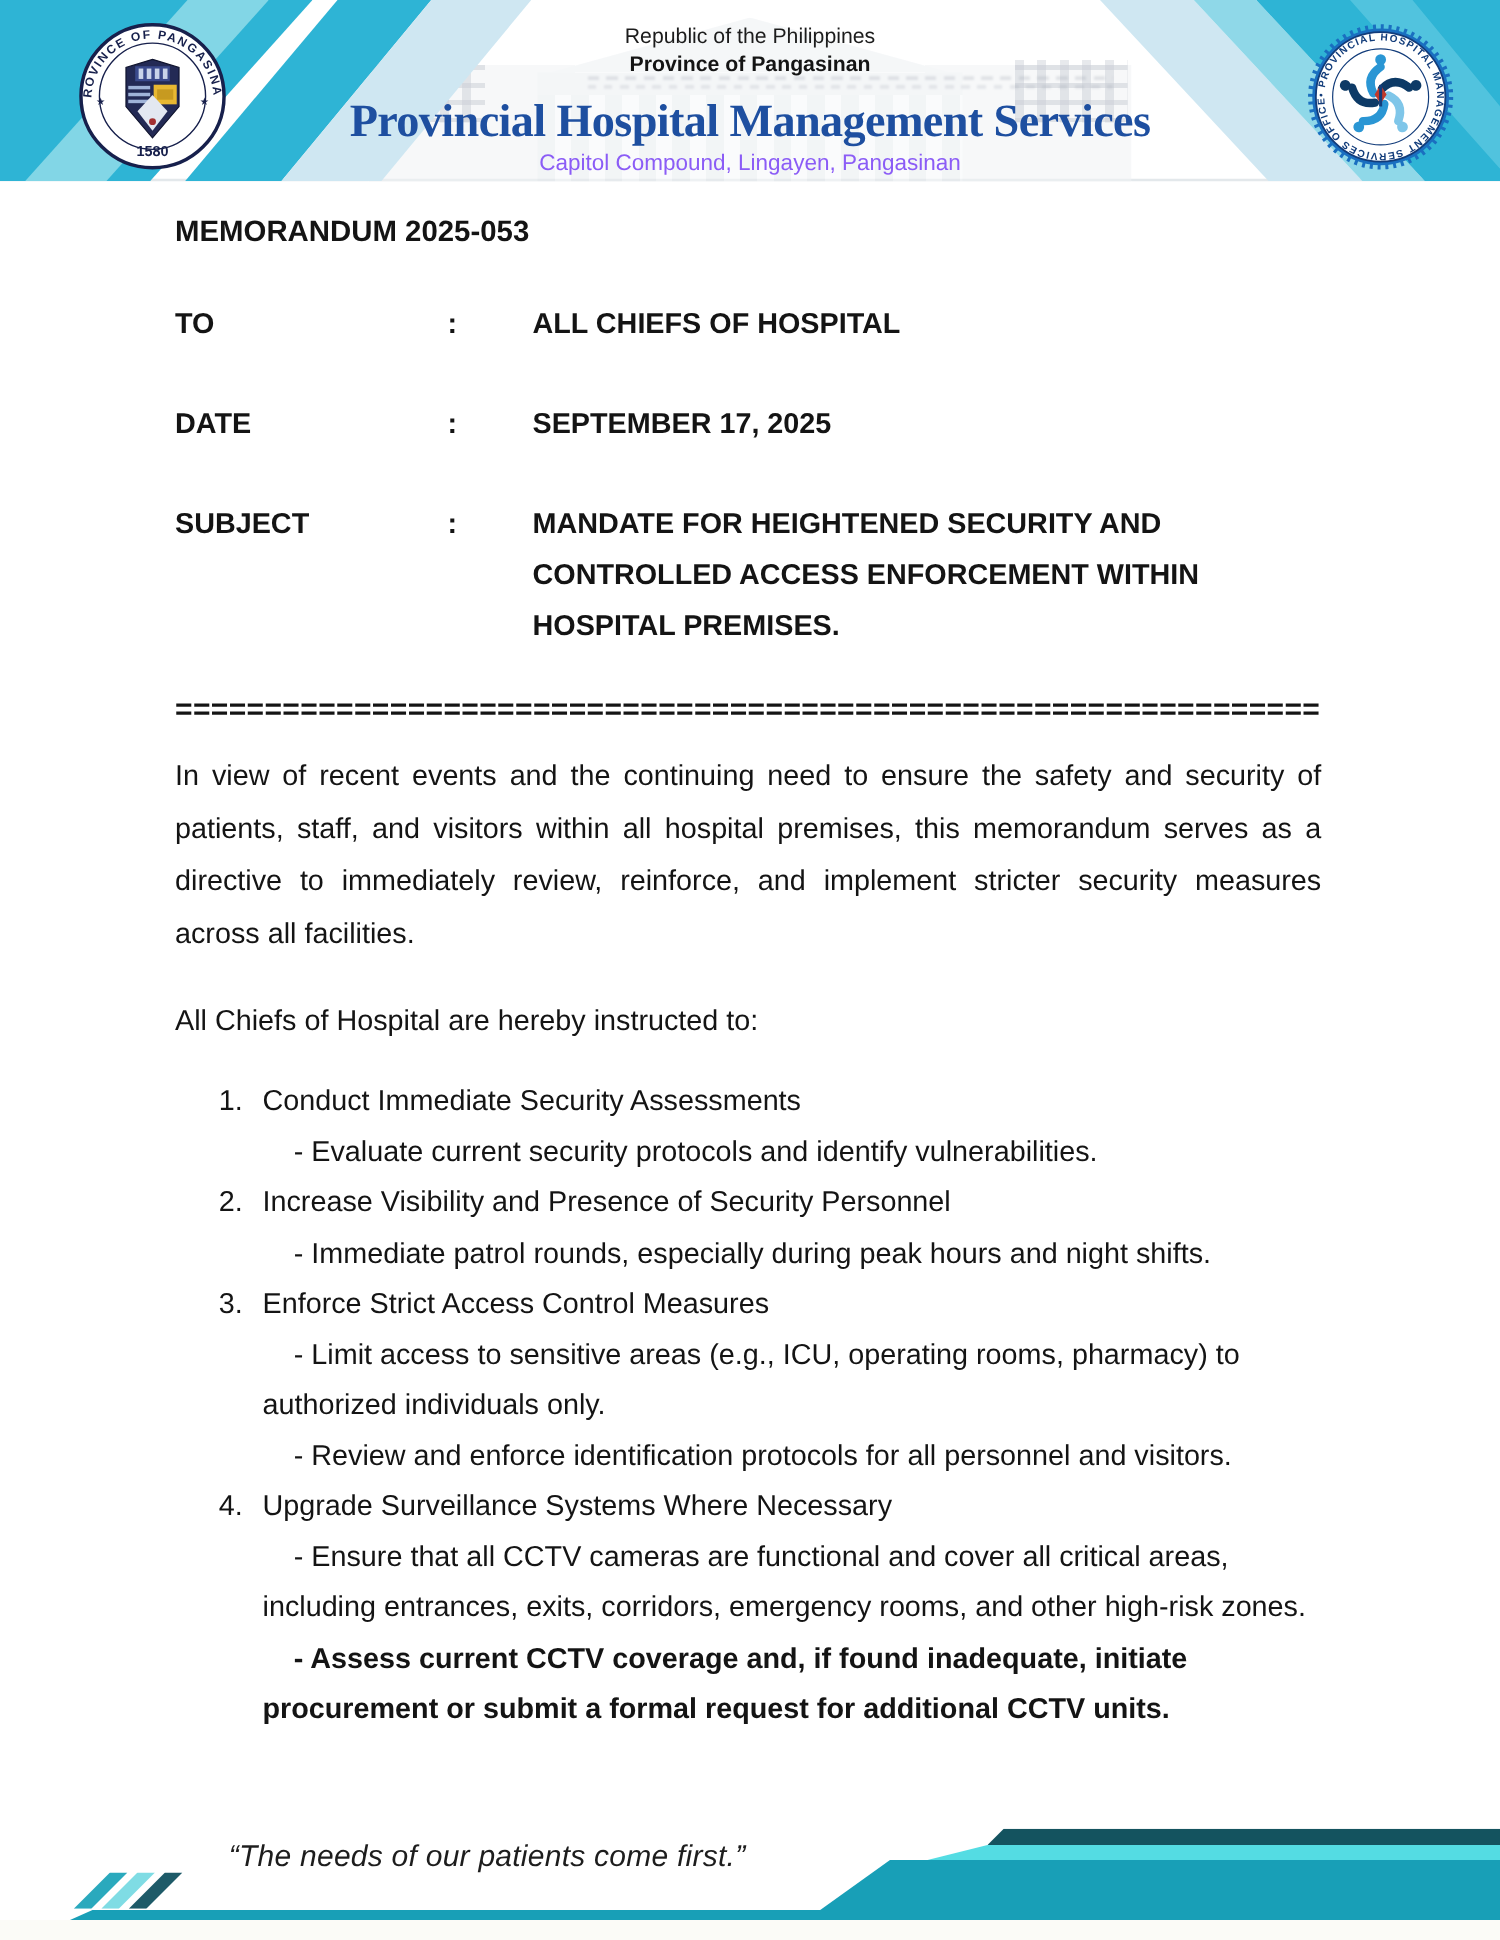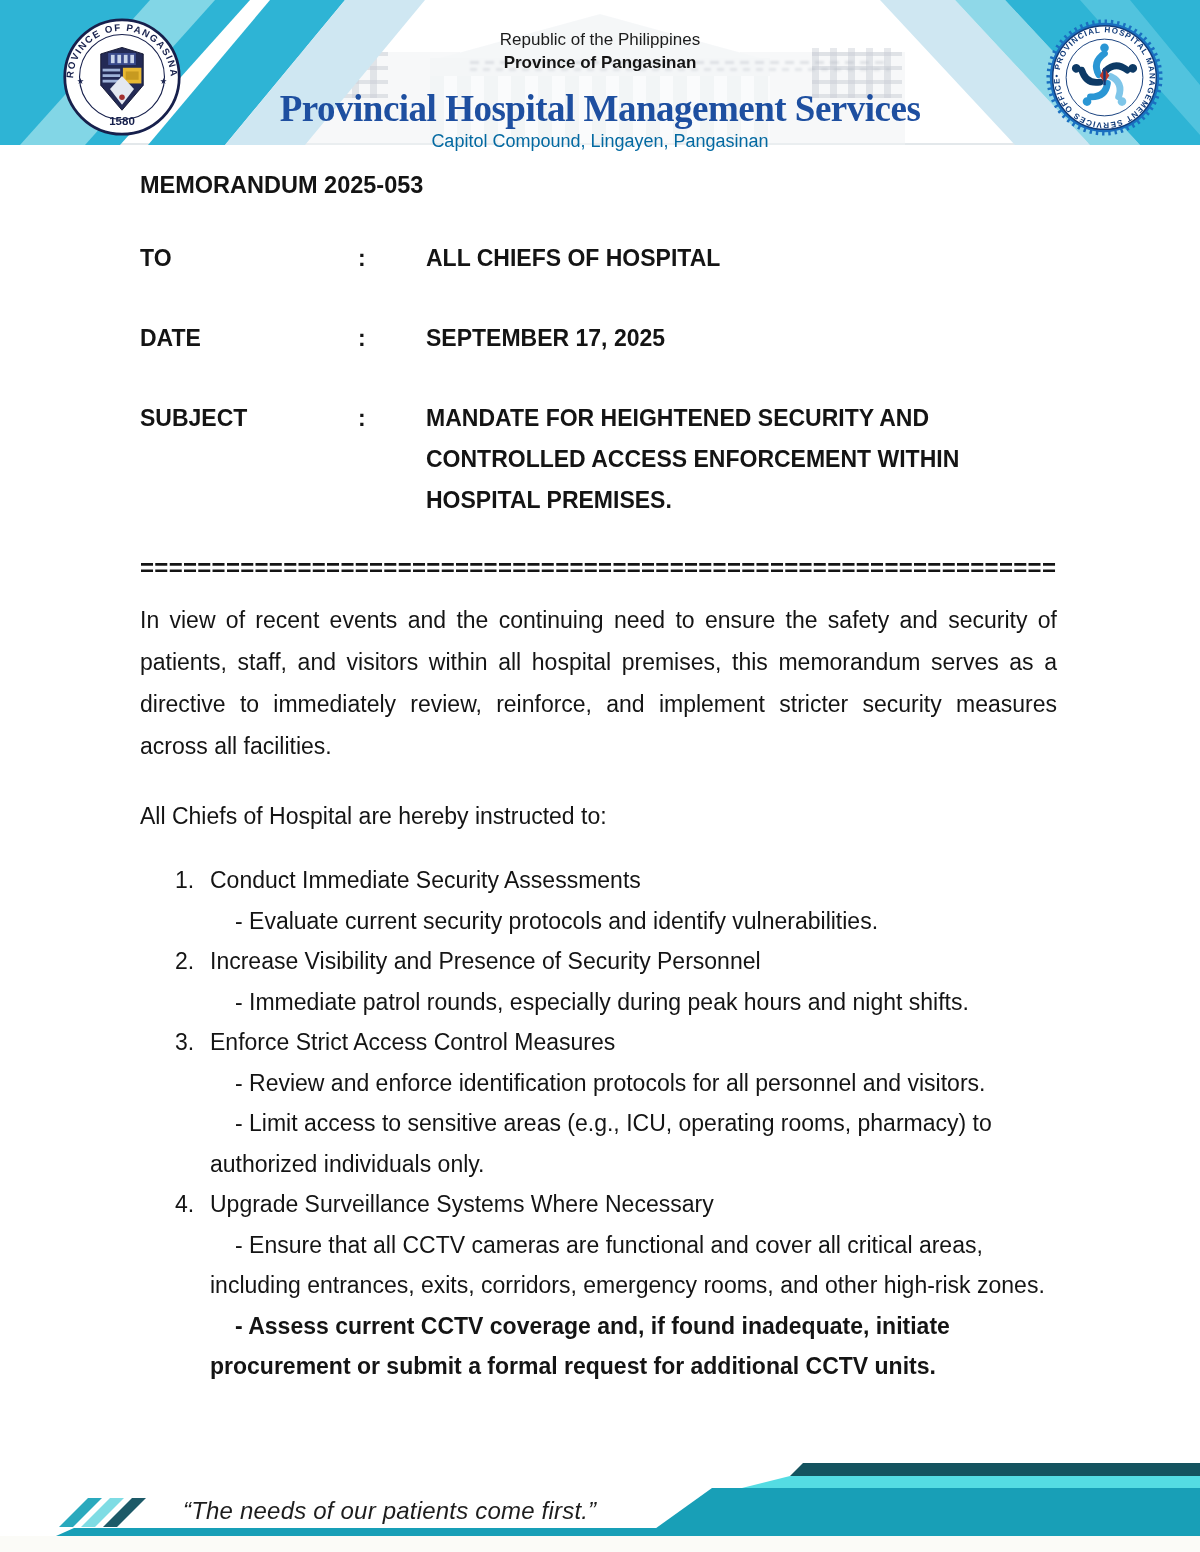--- a/index.html
+++ b/index.html
@@ -42,25 +42,25 @@
   .rr-pale   { background:#cfe7f2; clip-path:polygon(880px 0, 955px 0, 1090px 145px, 1015px 145px); }
   .rr-light  { background:#8fd8e8; clip-path:polygon(955px 0, 1005px 0, 1140px 145px, 1090px 145px); }
   .rr-base   { background:#2eb4d5; clip-path:polygon(1005px 0, 1200px 0, 1200px 145px, 1140px 145px); }
   .rr-streak { background:#5ec8e0; opacity:.75; clip-path:polygon(1080px 0, 1130px 0, 1200px 85px, 1200px 135px); }
 
   .seal { position:absolute; z-index:3; }
   .seal.left  { left:62px;  top:17px; }
   .seal.right { left:1045px; top:18px; }
 
   .head-text { position:absolute; left:0; top:0; width:1200px; height:145px; z-index:4; text-align:center; }
-  .ht-republic { padding-top:30px; font-size:17px; color:#1c1c1c; }
+  .ht-republic { padding-top:19px; font-size:17px; color:#1c1c1c; }
   .ht-province { margin-top:3px; font-size:17px; font-weight:bold; color:#141414; }
   .ht-title { margin-top:16px; font-family:"Liberation Serif", serif; font-weight:bold;
               font-size:37px; letter-spacing:-0.5px; color:#1e4fa0; line-height:40px; }
-  .ht-address { margin-top:2px; font-size:18px; color:#0369a1; }
+  .ht-address { margin-top:2px; font-size:18px; color:#8b5cf6; }
 
   
   .content { position:absolute; top:145px; left:0; width:1200px; padding:0 143px 0 140px; }
   .memo-num { margin-top:27px; font-size:23.5px; font-weight:bold; }
   .field-row { display:grid; grid-template-columns:218px 68px 1fr; margin-top:39px;
                font-size:23px; font-weight:bold; line-height:41px; align-items:start; }
   .separator { margin-top:33px; font-size:24px; font-weight:bold; letter-spacing:.3px;
                white-space:nowrap; overflow:hidden; width:100%; }
   .para1 { margin-top:17px; font-size:23px; line-height:42px; text-align:justify; }
   .para2 { margin-top:28px; font-size:23px; line-height:42px; }
@@ -75,21 +75,21 @@
   .footer { position:absolute; left:0; top:1400px; width:1200px; height:152px; }
   .f-shape { position:absolute; left:0; top:0; width:1200px; height:152px; }
   .f-dark  { background:#14535f; clip-path:polygon(803px 63px, 1200px 63px, 1200px 76px, 790px 76px); }
   .f-light { background:#54dce3; clip-path:polygon(790px 76px, 1200px 76px, 1200px 88px, 742px 88px); }
   .f-teal  { background:#189fb7; clip-path:polygon(712px 88px, 1200px 88px, 1200px 136px, 645px 136px); }
   .f-line  { background:#189fb7; clip-path:polygon(74px 128px, 900px 128px, 900px 136px, 56px 136px); }
   .f-s1 { background:#2aa9bd; clip-path:polygon(88px 98px, 102px 98px, 73px 127px, 59px 127px); }
   .f-s2 { background:#7fdce4; clip-path:polygon(110px 98px, 124px 98px, 95px 127px, 81px 127px); }
   .f-s3 { background:#1d5a68; clip-path:polygon(132px 98px, 146px 98px, 117px 127px, 103px 127px); }
   .f-bottom { position:absolute; left:0; top:136px; width:1200px; height:16px; background:#fbfbf7; }
-  .f-quote { position:absolute; left:183px; top:97px; font-size:24px; font-style:italic;
+  .f-quote { position:absolute; left:183px; top:72px; font-size:24px; font-style:italic;
              color:#1d1d1d; letter-spacing:.2px; }
 </style>
 </head>
 <body>
 
 <div class="page">
 
   <div class="header">
 
     <div class="building">
@@ -229,22 +229,22 @@
           <span class="item-heading">Increase Visibility and Presence of Security Personnel</span>
         </div>
         <div class="sub">- Immediate patrol rounds, especially during peak hours and night shifts.</div>
       </div>
 
       <div class="item">
         <div class="item-title">
           <span class="item-num">3.</span>
           <span class="item-heading">Enforce Strict Access Control Measures</span>
         </div>
+        <div class="sub">- Limit access to sensitive areas (e.g., ICU, operating rooms, pharmacy) to authorized individuals only.</div>
         <div class="sub">- Review and enforce identification protocols for all personnel and visitors.</div>
-        <div class="sub">- Limit access to sensitive areas (e.g., ICU, operating rooms, pharmacy) to authorized individuals only.</div>
       </div>
 
       <div class="item">
         <div class="item-title">
           <span class="item-num">4.</span>
           <span class="item-heading">Upgrade Surveillance Systems Where Necessary</span>
         </div>
         <div class="sub">- Ensure that all CCTV cameras are functional and cover all critical areas, including entrances, exits, corridors, emergency rooms, and other high-risk zones.</div>
         <div class="sub bold">- Assess current CCTV coverage and, if found inadequate, initiate procurement or submit a formal request for additional CCTV units.</div>
       </div>

